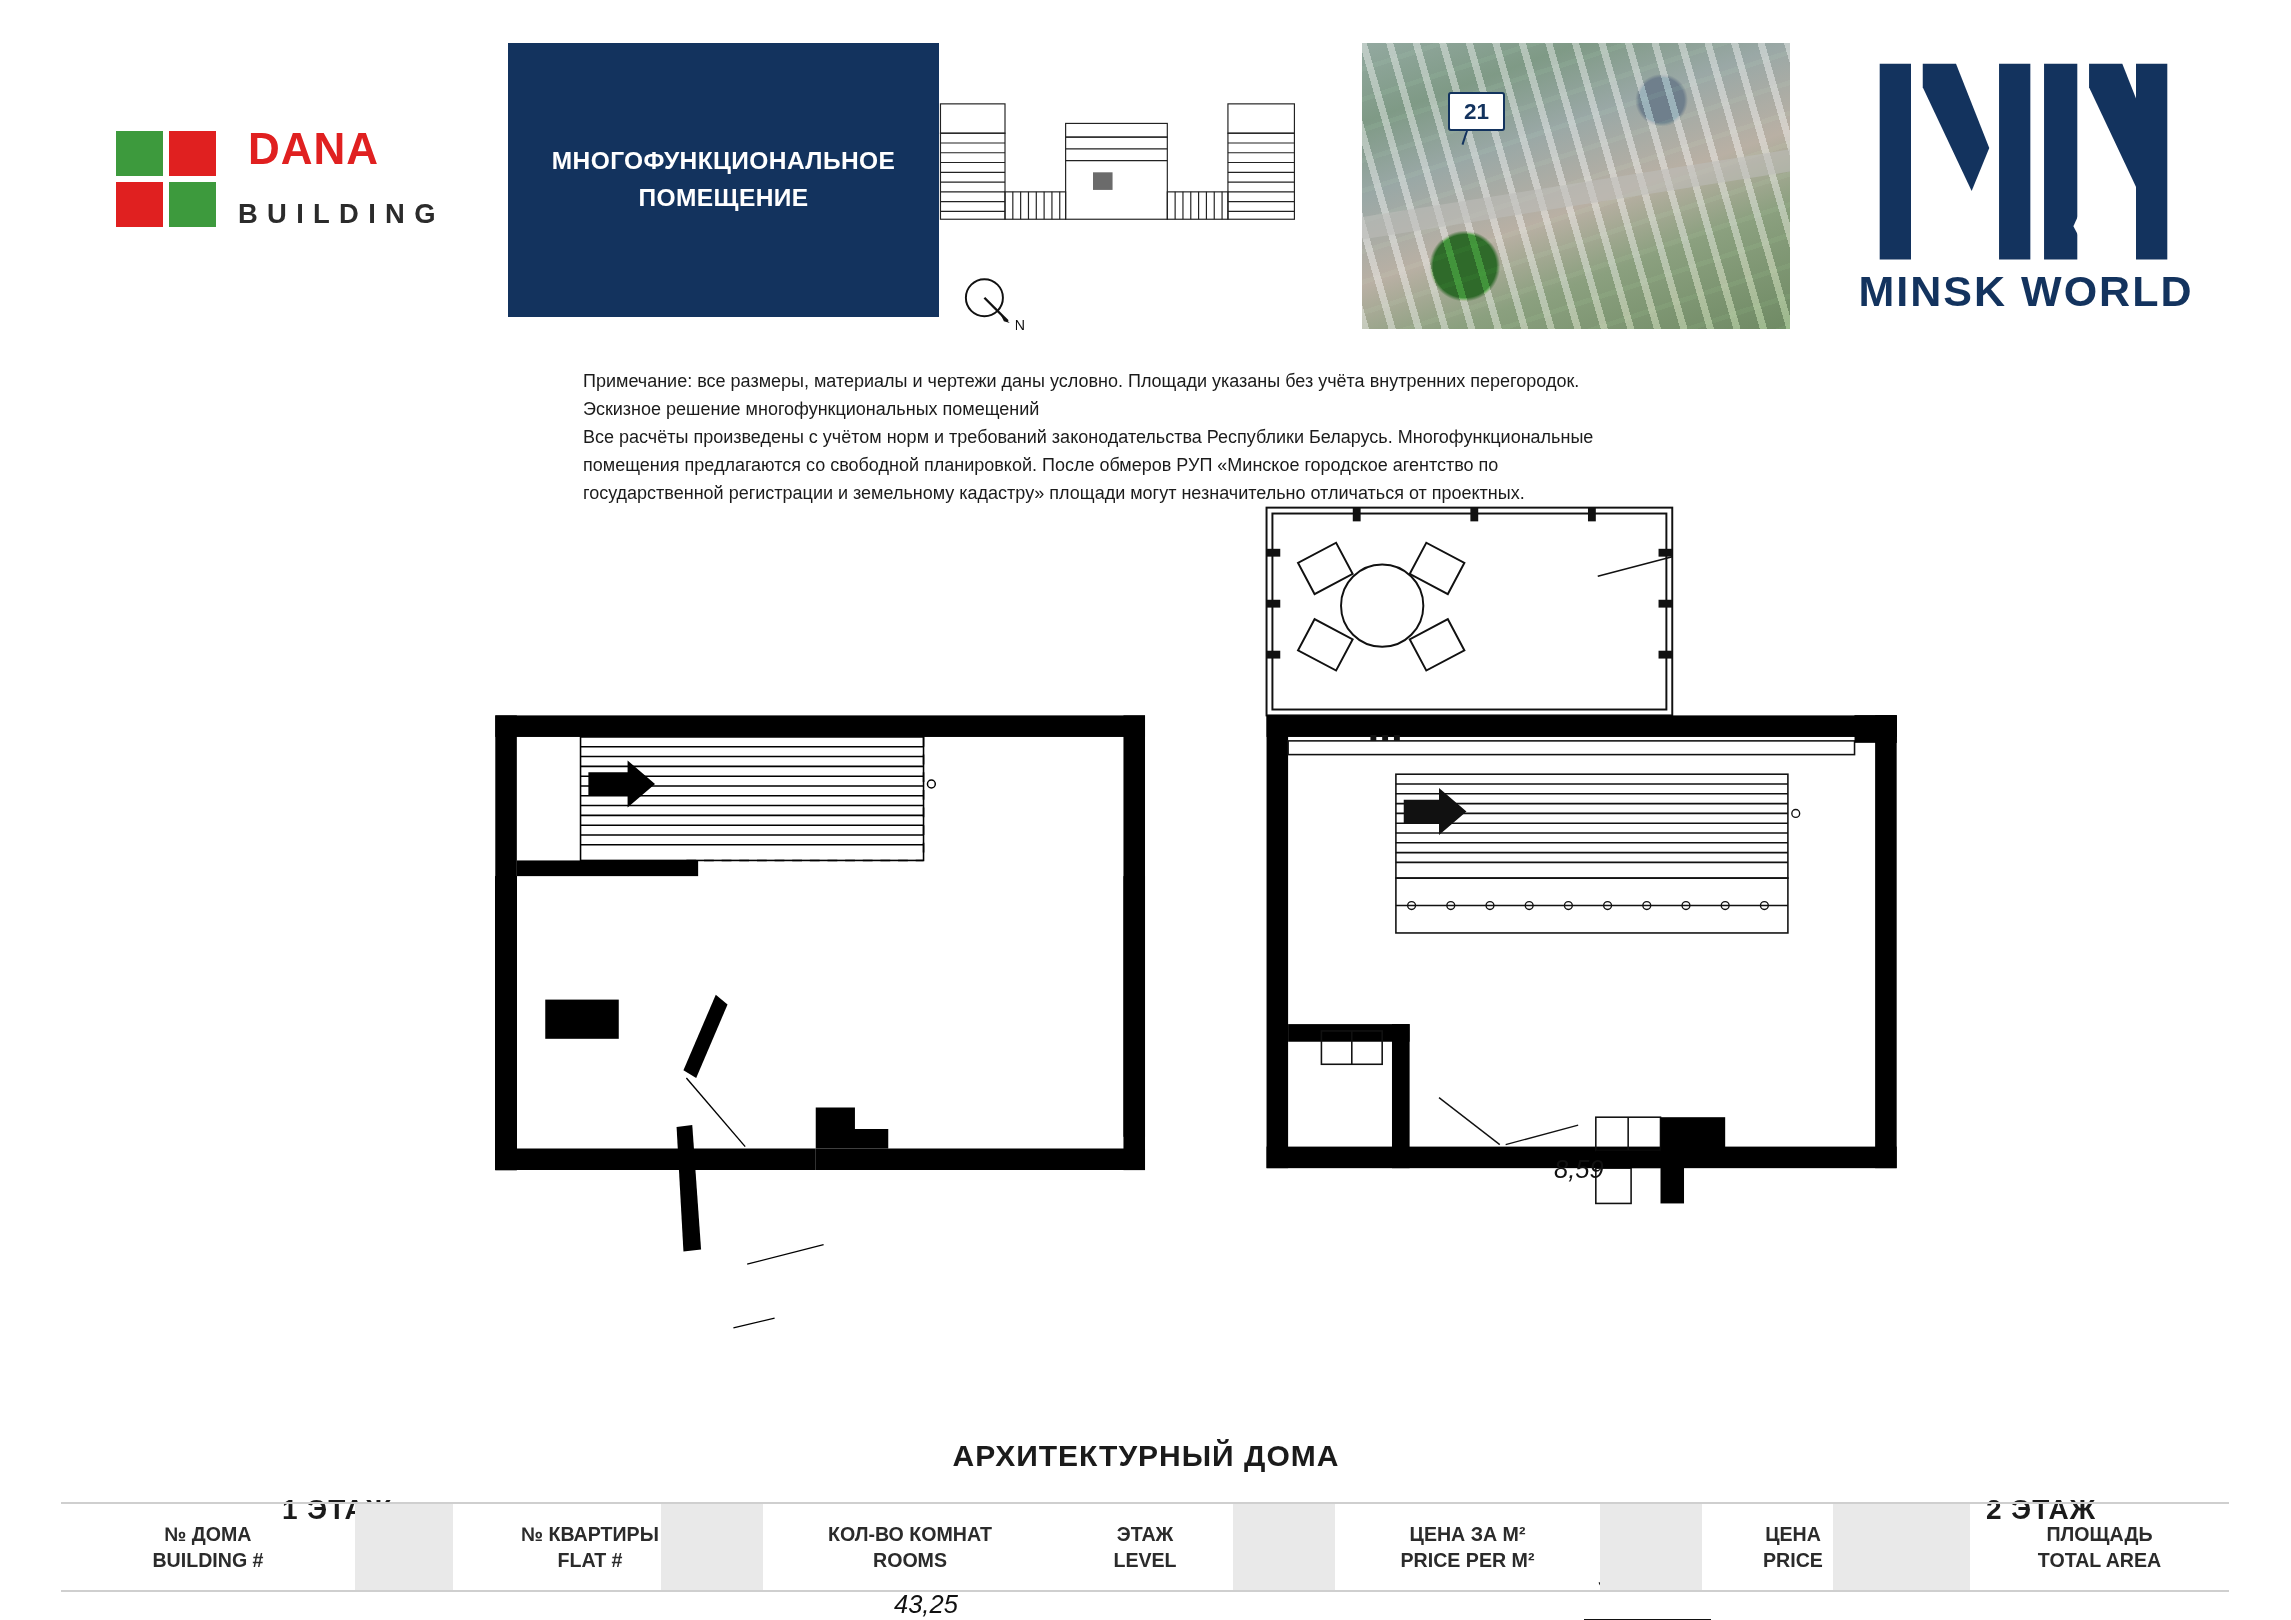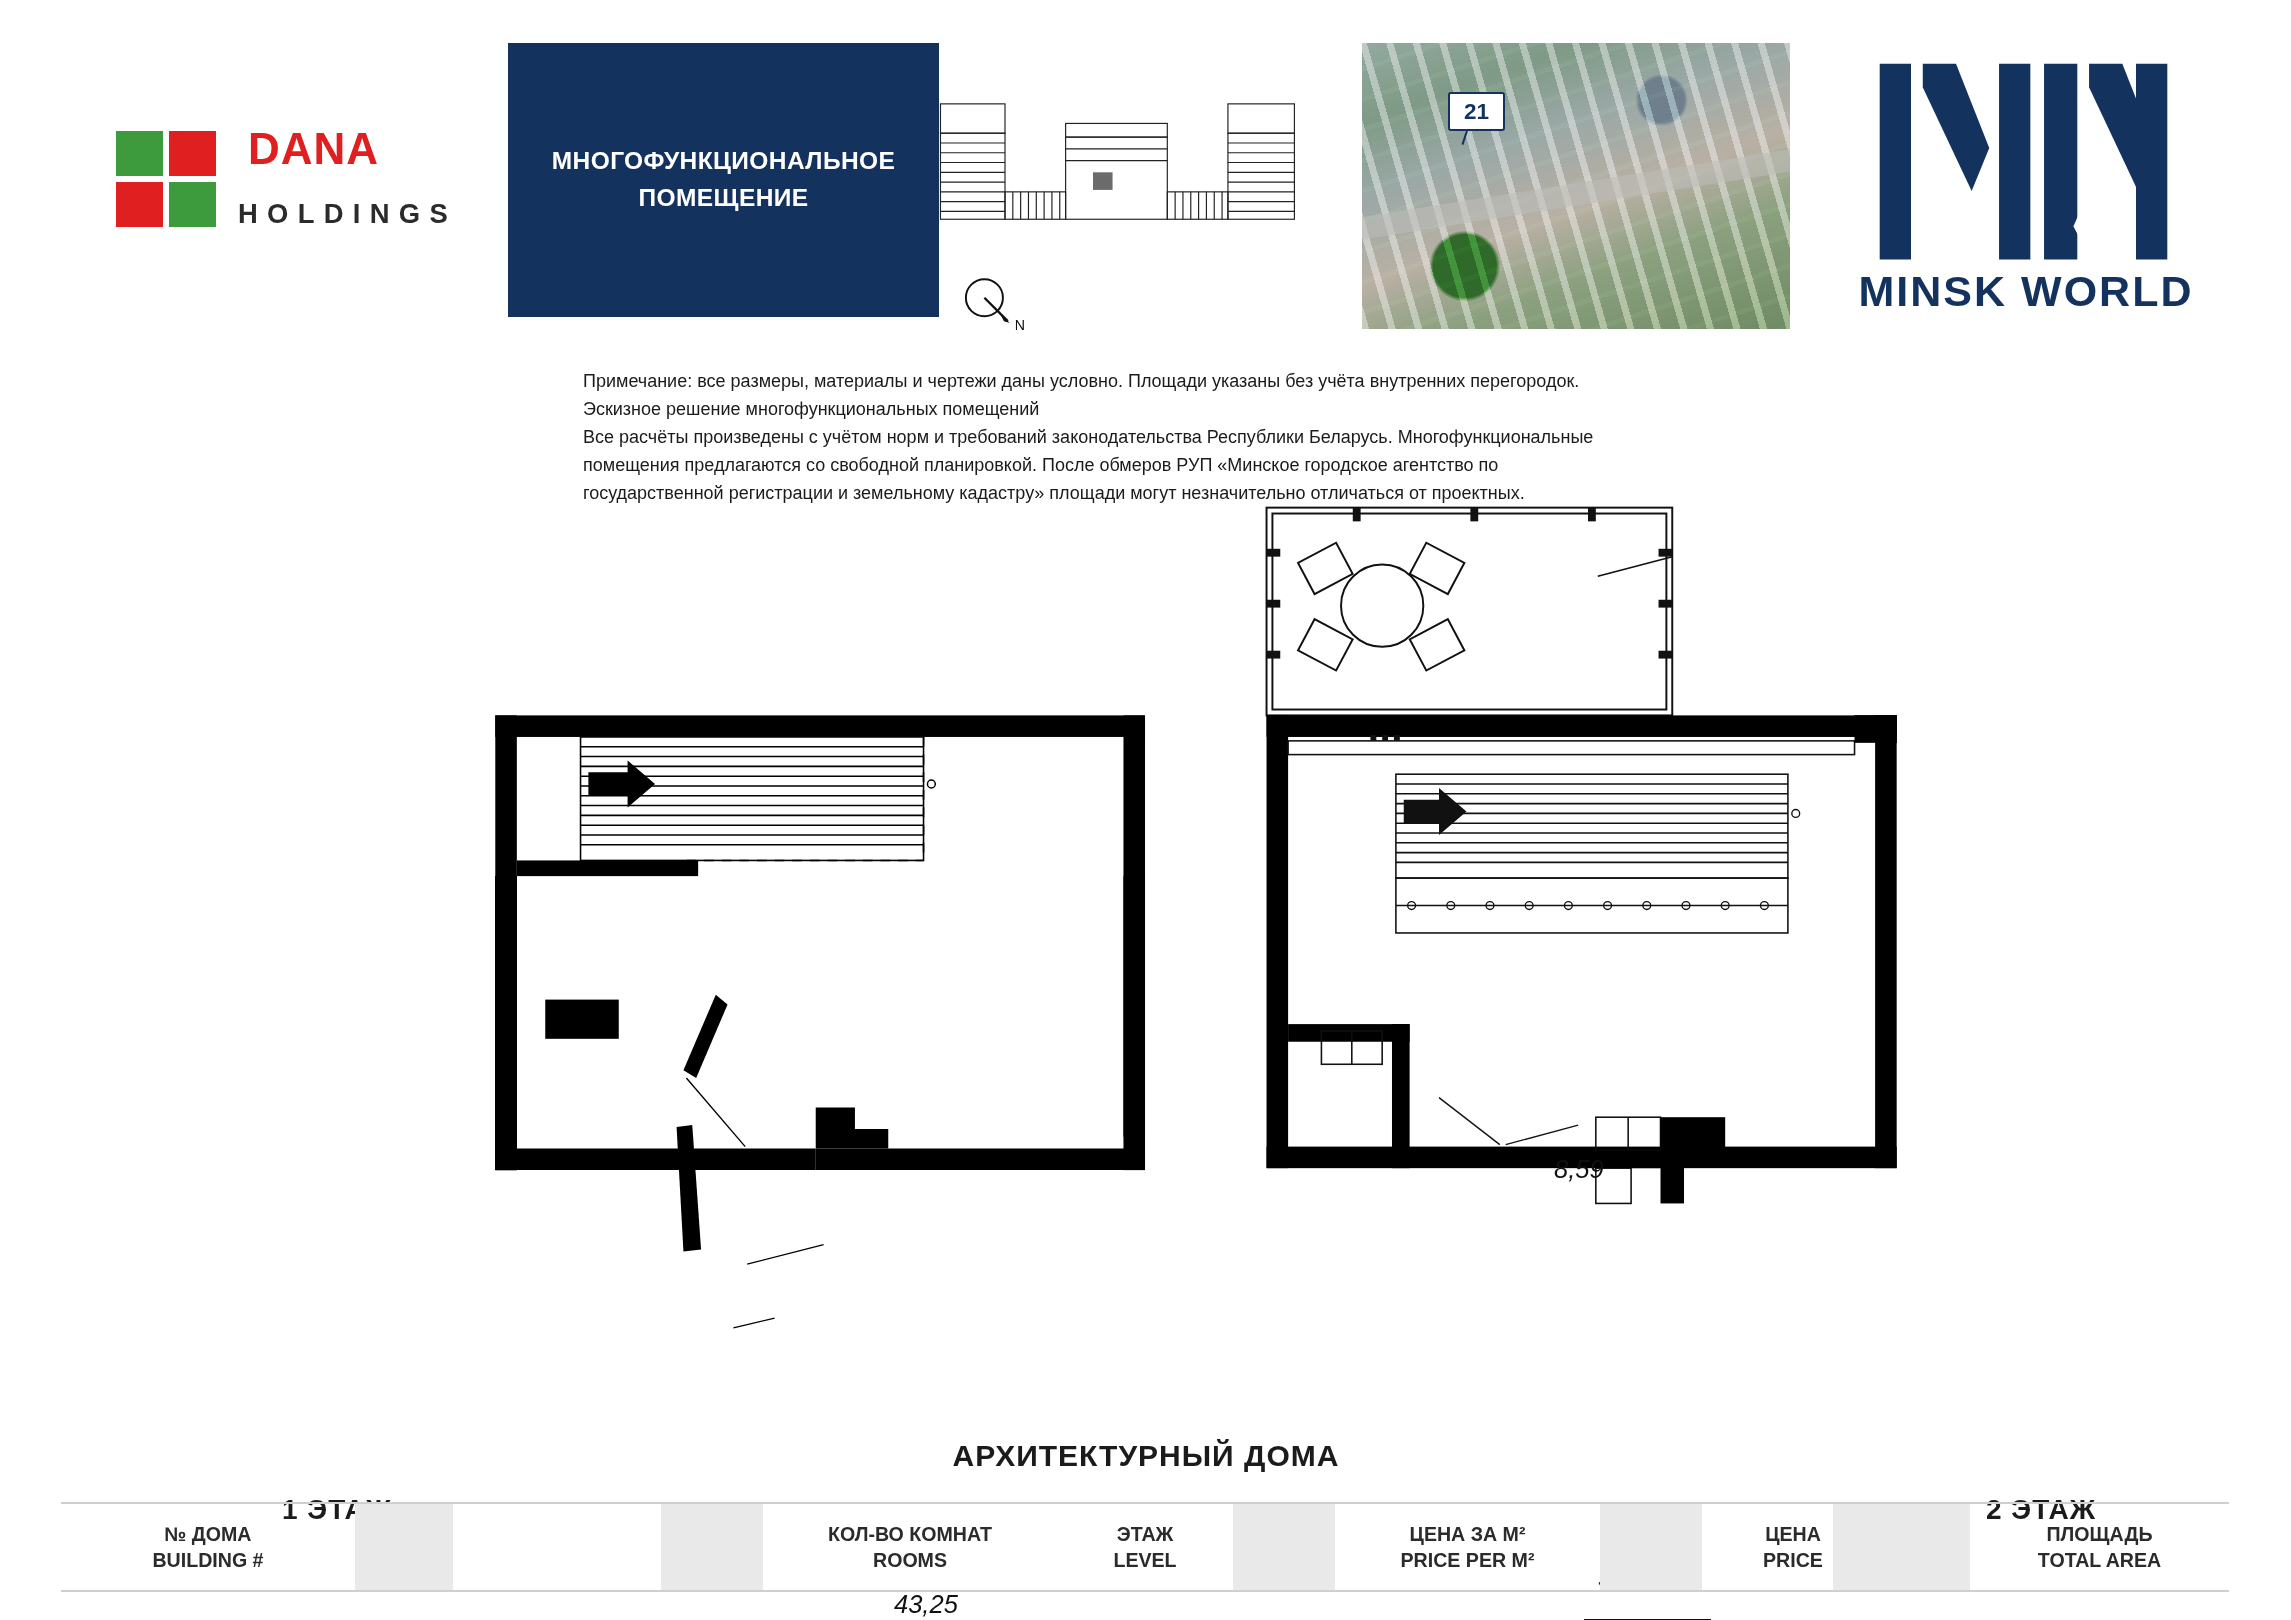--- a/index.html
+++ b/index.html
@@ -114,21 +114,21 @@
 <div class="header">
 
   <div class="dana-logo">
     <div class="dana-squares">
       <div class="sq g1"></div>
         <div class="sq r1"></div>
         <div class="sq r2"></div>
         <div class="sq g2"></div>
     </div>
     <div class="dana-word">DANA</div>
-    <div class="dana-sub">HOLDINGS</div>
+    <div class="dana-sub">BUILDING</div>
   </div>
 
   <div class="title-box">
     <span>МНОГОФУНКЦИОНАЛЬНОЕ ПОМЕЩЕНИЕ</span>
   </div>
 
   <div class="key-plan">
     <svg width="402" height="176" viewBox="0 0 410 180">
       <g fill="none" stroke="#222" stroke-width="1.2">
         <rect x="4" y="6" width="66" height="30"></rect>
@@ -345,20 +345,24 @@
   <div class="footer-line"></div>
   <div class="footer-line bottom"></div>
 
   <div class="fcell" style="left:0px; width:294px;">
     <div>№ ДОМА</div>
     <div class="sub">BUILDING #</div>
   </div>
 
   <div class="fblank" style="left:294px; width:98px;"></div>
 
+  <div class="fcell" style="left:392px; width:274px;">
+    <div>№ КВАРТИРЫ</div>
+    <div class="sub">FLAT #</div>
+  </div>
 
   <div class="fblank" style="left:600px; width:102px;"></div>
 
   <div class="fcell" style="left:702px; width:294px;">
     <div>КОЛ-ВО КОМНАТ</div>
     <div class="sub">ROOMS</div>
   </div>
 
   <div class="fblank" style="left:996px; width:0px;"></div>
 

